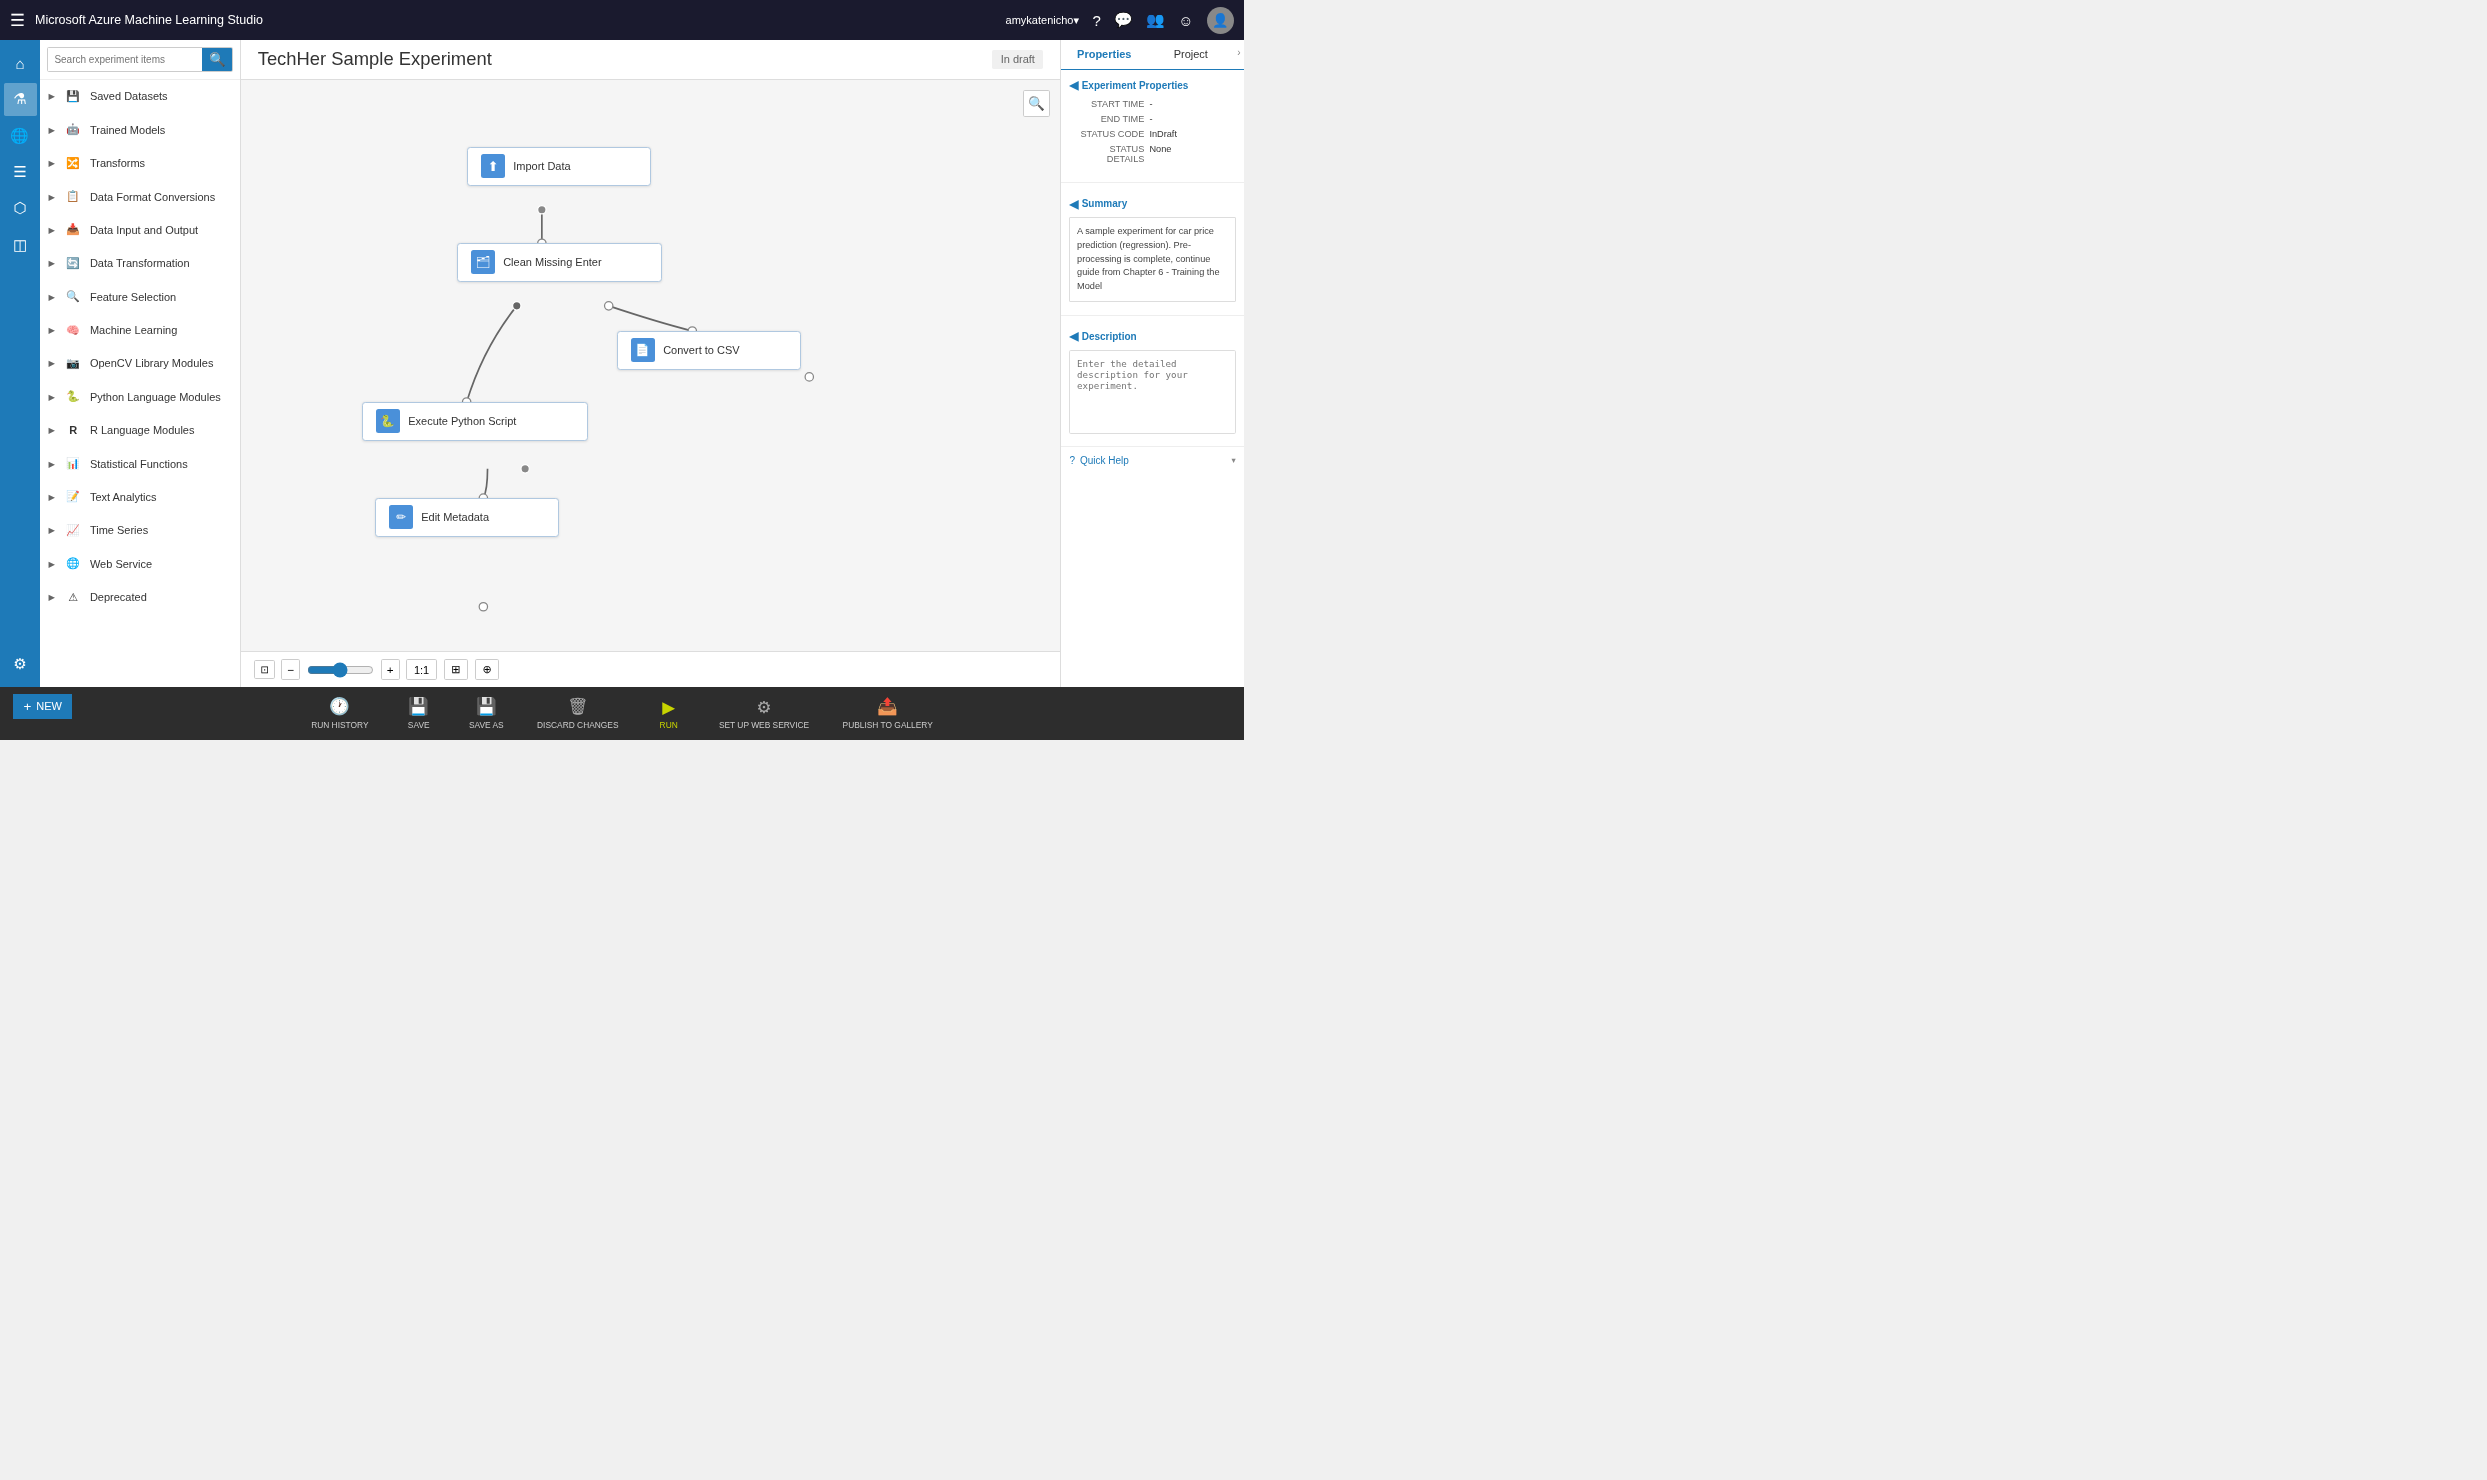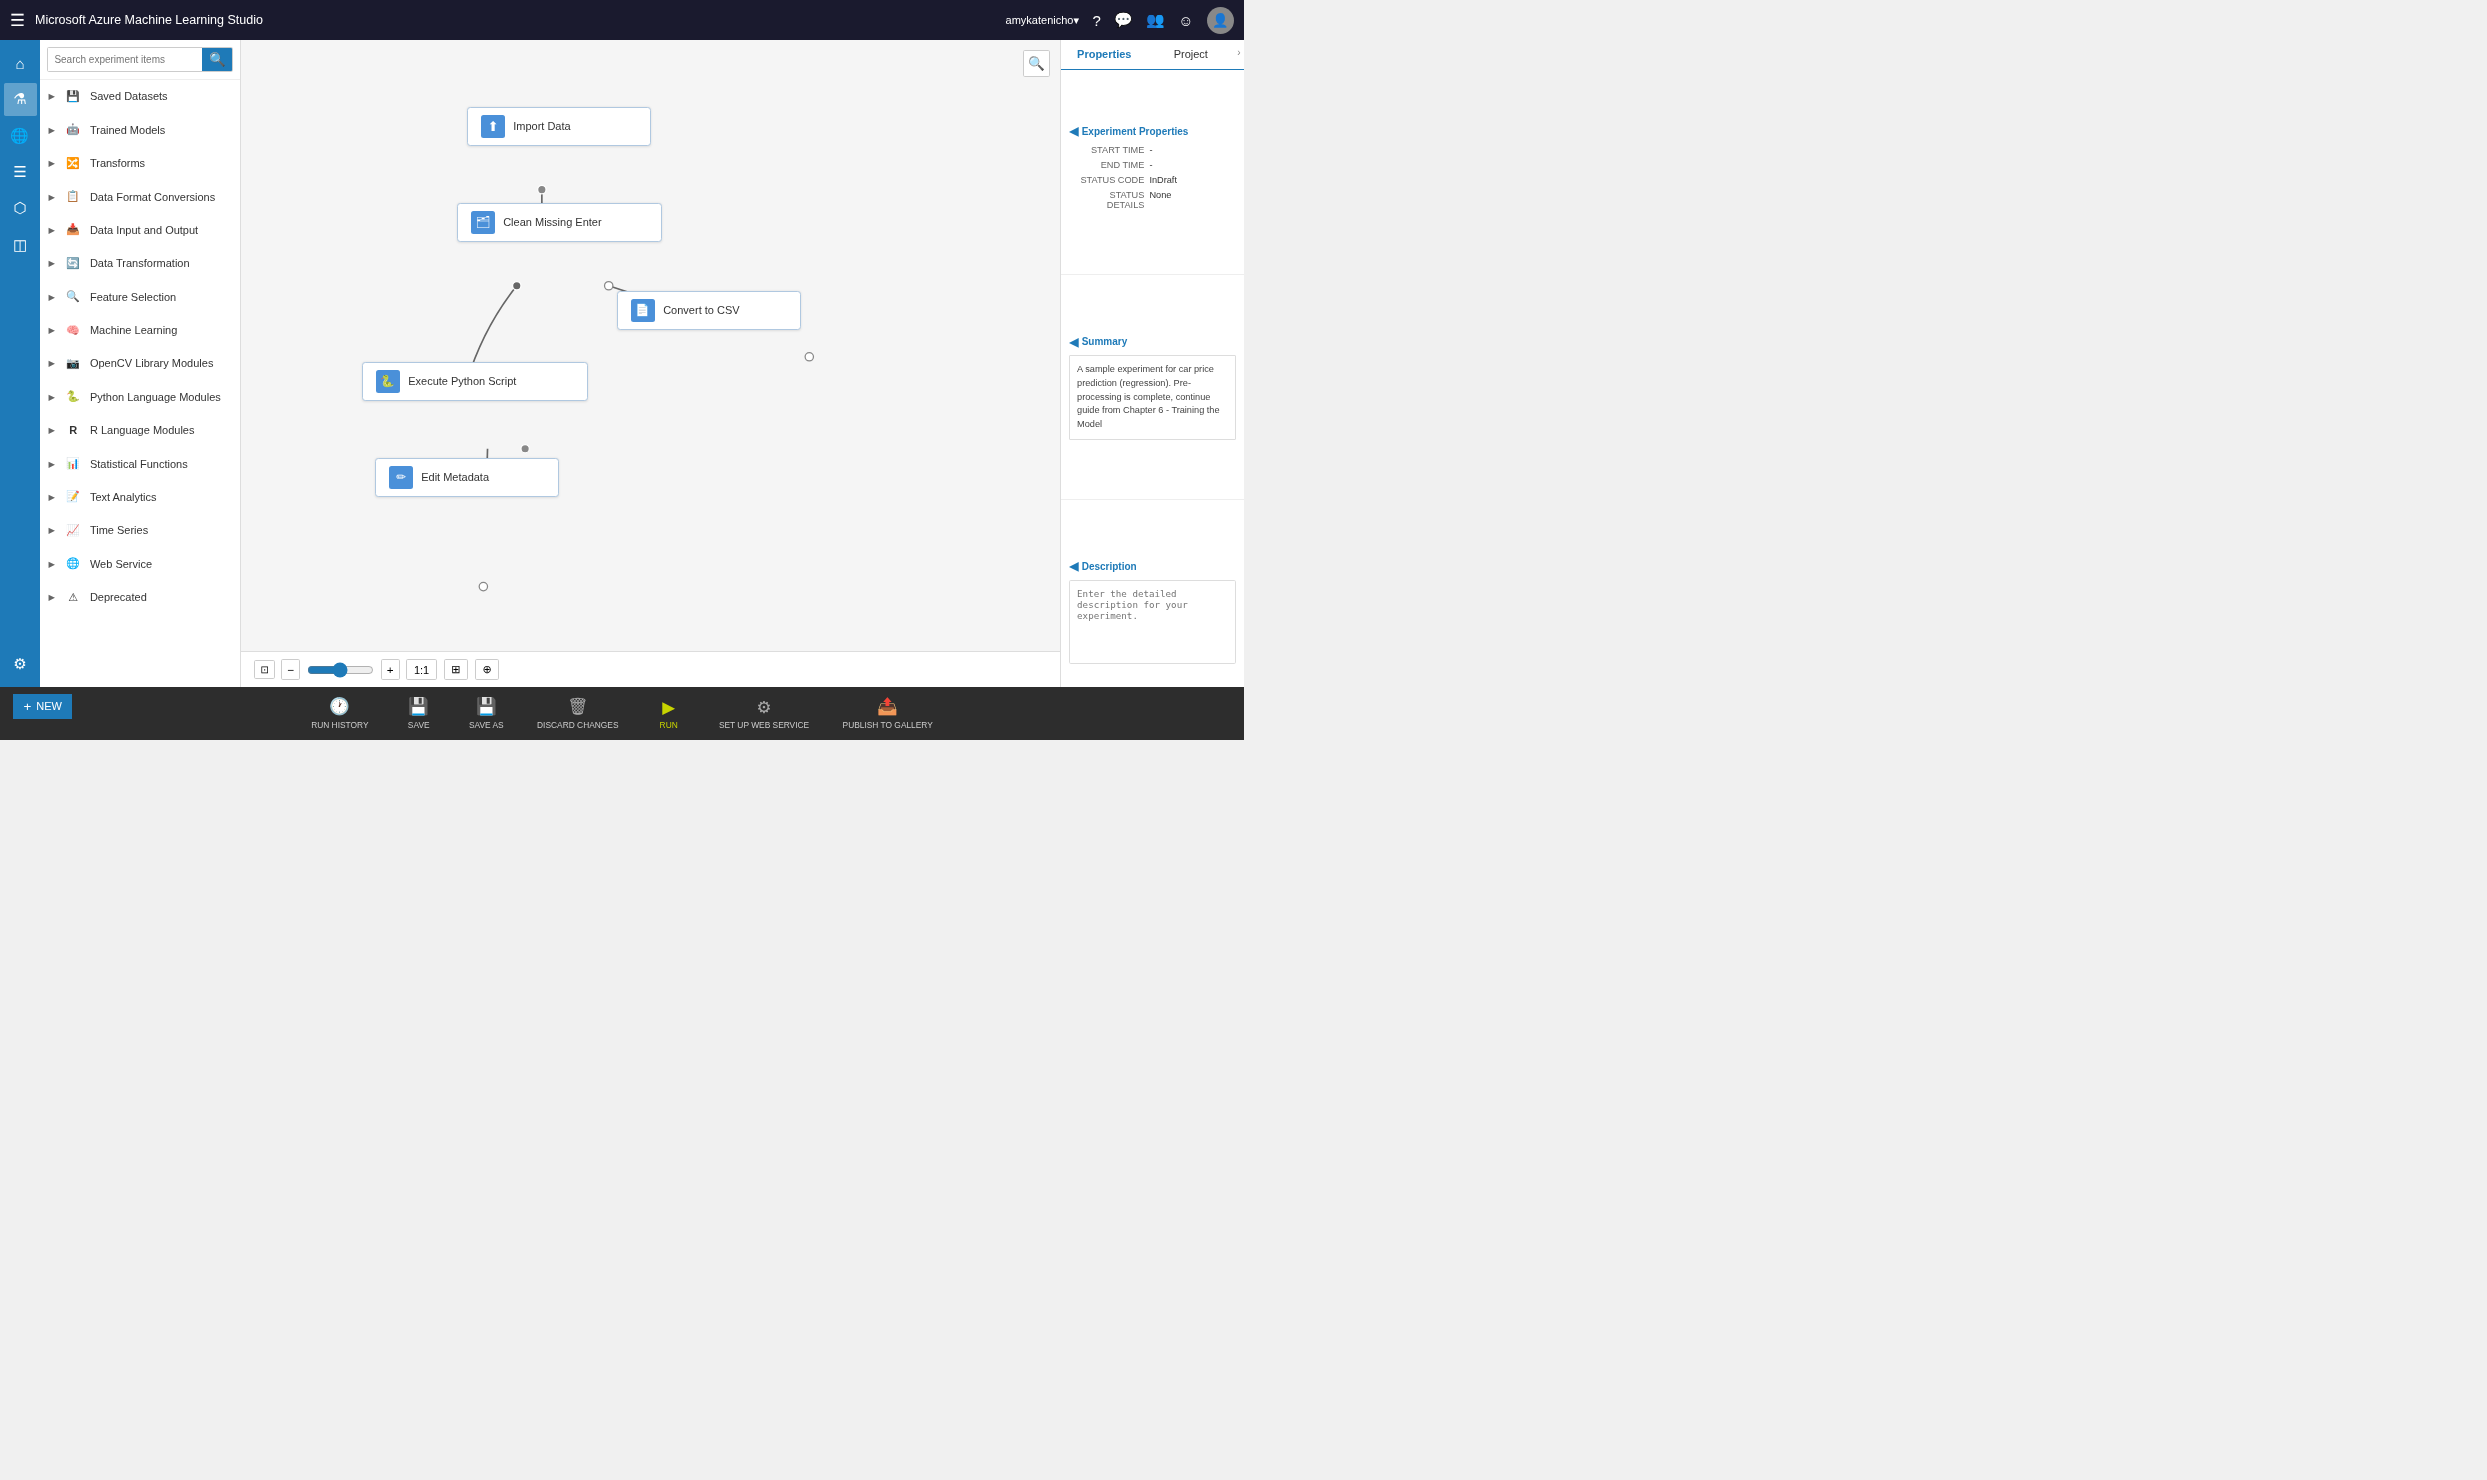--- a/index.html
+++ b/index.html
@@ -250,21 +250,20 @@
 
     
     .properties-panel {
       width: 184px;
       background: white;
       border-left: 0.8px solid #ddd;
       display: flex;
       flex-direction: column;
       flex-shrink: 0;
       overflow-y: auto;
-      gap: 46px;
     }
     .props-tabs {
       display: flex;
       border-bottom: 1.7px solid #1e7ab8;
     }
     .props-tab {
       flex: 1;
       padding: 8.4px 6.7px;
       text-align: center;
       font-size: 11px;
@@ -503,20 +502,24 @@
       </div>
       <div class="module-item">
         <span class="arrow-icon">▶</span>
         <span class="module-item-icon">⚠</span>
         <span>Deprecated</span>
       </div>
     </div>
   </div>
 
   <div class="canvas-area">
+    <div class="canvas-header">
+      <span class="experiment-title">TechHer Sample Experiment</span>
+      <span class="status-badge">In draft</span>
+    </div>
     <div class="canvas-body">
 
       <svg class="connections-svg" viewBox="0 0 980 683" width="819" height="571">
 
         <line x1="360" y1="155" x2="360" y2="195" stroke="#666" stroke-width="2"></line>
 
         <path d="M 440 270 Q 500 290 540 300" stroke="#666" stroke-width="2" fill="none"></path>
 
         <path d="M 330 270 Q 290 320 270 385" stroke="#666" stroke-width="2" fill="none"></path>
 

